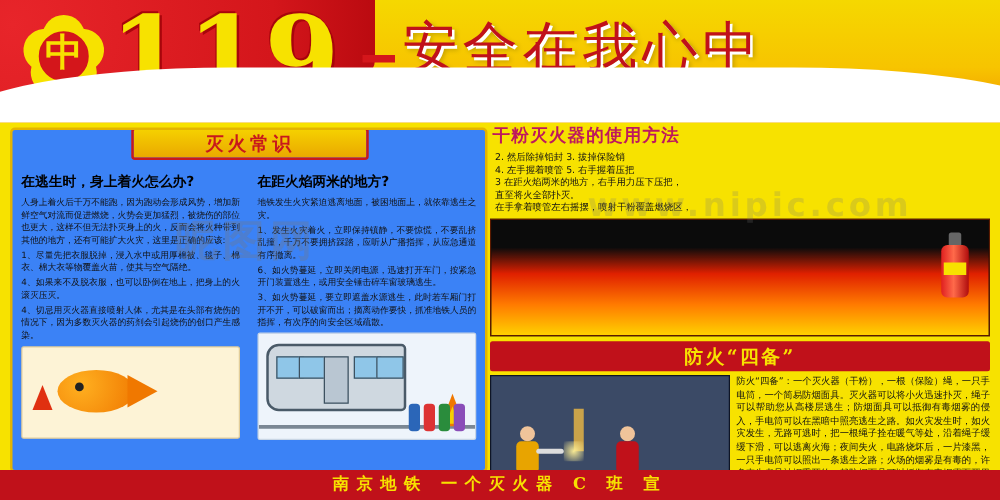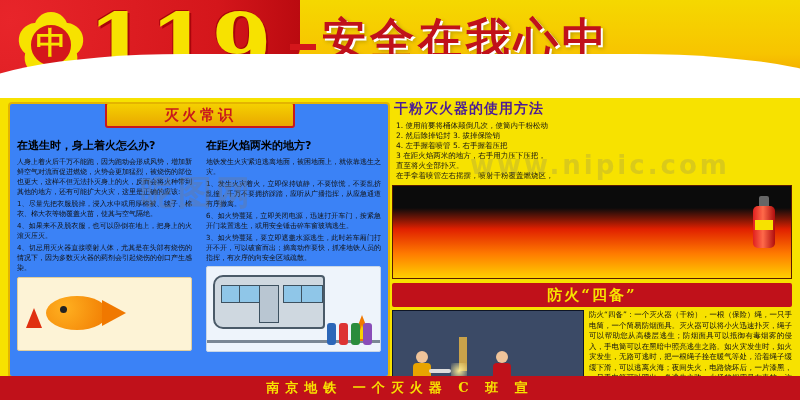--- a/index.html
+++ b/index.html
@@ -18,21 +18,21 @@
   .flower .petal{position:absolute;left:50%;top:50%;width:34px;height:34px;margin:-17px -17px;
     background:#f7e200;border-radius:50% 50% 50% 0;transform-origin:center;}
   .flower .core{position:absolute;left:14px;top:14px;width:46px;height:46px;border-radius:50%;
     background:#d4161b;border:3px solid #f7e200;box-sizing:border-box;}
   .flower .glyph{position:absolute;left:0;top:-2px;width:74px;height:74px;line-height:74px;
     text-align:center;color:#f7e200;font-size:30px;font-weight:bold;font-family:"DejaVu Serif",serif;}
   .num119{position:absolute;left:88px;top:-4px;font-size:86px;line-height:98px;font-weight:bold;
     color:#f7e200;font-family:"DejaVu Serif",serif;letter-spacing:2px;
     text-shadow:2px 2px 0 #a8050b,-1px -1px 0 #a8050b;}
   .dash{position:absolute;left:290px;top:44px;width:26px;height:6px;background:#d4161b;}
-  .headline{position:absolute;left:322px;top:8px;font-size:44px;line-height:62px;font-weight:bold;
+  .headline{position:absolute;left:322px;top:8px;font-size:44px;line-height:62px;font-weight:normal;
     color:#c0111a;font-family:"DejaVu Serif",serif;letter-spacing:4px;
     text-shadow:2px 2px 0 #fff,3px 3px 4px rgba(0,0,0,.25);}
   .hl-line{position:absolute;left:322px;top:74px;width:452px;height:3px;background:#c0111a;}
 
   
   .left-panel{position:absolute;left:8px;top:102px;width:378px;height:272px;
     background:#3b82f6;border:2px solid #e4b400;border-radius:4px;overflow:hidden;}
   .ribbon{position:absolute;left:95px;top:-2px;width:190px;height:26px;
     background:linear-gradient(180deg,#f5d000,#eaa800);border:2px solid #c8181c;
     border-radius:3px;box-sizing:border-box;}
@@ -59,21 +59,21 @@
   .fishbody{position:absolute;left:28px;top:18px;width:62px;height:34px;border-radius:50%;
     background:radial-gradient(circle at 30% 35%,#ffb020,#f07800);}
   .fishtail{position:absolute;left:84px;top:22px;width:0;height:0;
     border-top:13px solid transparent;border-bottom:13px solid transparent;border-left:24px solid #f07800;}
   .fisheye{position:absolute;left:42px;top:28px;width:7px;height:7px;border-radius:50%;background:#222;}
   .flame-sm{position:absolute;left:8px;top:30px;width:0;height:0;
     border-left:8px solid transparent;border-right:8px solid transparent;border-bottom:20px solid #e03010;}
 
   
   .right-panel{position:absolute;left:392px;top:100px;width:400px;height:274px;}
-  .r-title{color:#4c1d95;font-weight:bold;font-size:14px;letter-spacing:1px;margin:0 0 3px 2px;
+  .r-title{color:#be185d;font-weight:bold;font-size:14px;letter-spacing:1px;margin:0 0 3px 2px;
     font-family:"DejaVu Serif",serif;}
   .r-list{margin:0 0 4px 4px;padding:0;list-style:none;}
   .r-list li{font-size:7.5px;line-height:10px;color:#111;}
   .fire-strip{position:relative;height:92px;background:#0b0b0b;border:1px solid #5a1a00;overflow:hidden;}
   .fire-strip .glow{position:absolute;left:0;bottom:0;width:100%;height:70px;
     background:linear-gradient(0deg,#ffd000 0%,#ff7a00 35%,#e02000 70%,rgba(0,0,0,0) 100%);}
   .fire-strip .dark{position:absolute;left:0;top:0;width:100%;height:30px;background:#0b0b0b;}
   .extinguisher{position:absolute;right:10px;top:6px;width:34px;height:58px;}
   .ex-body{position:absolute;left:6px;top:14px;width:22px;height:42px;border-radius:5px;
     background:linear-gradient(90deg,#e02020,#ff6a4a 45%,#b00d0d);}
@@ -175,21 +175,20 @@
           <div class="ppl" style="left:156px;background:#8a4db8"></div>
         </div>
       </div>
 
     </div>
   </div>
 
   <div class="right-panel">
     <div class="r-title">干粉灭火器的使用方法</div>
     <ul class="r-list">
-      <li>1. 使用前要将桶体颠倒几次，使筒内干粉松动</li>
       <li>2. 然后除掉铅封 3. 拔掉保险销</li>
       <li>4. 左手握着喷管 5. 右手握着压把</li>
       <li>3 在距火焰两米的地方，右手用力压下压把，</li>
       <li>直至将火全部扑灭。</li>
       <li>在手拿着喷管左右摇摆，喷射干粉覆盖燃烧区，</li>
     </ul>
 
     <div class="fire-strip">
       <div class="dark"></div>
       <div class="glow"></div>

